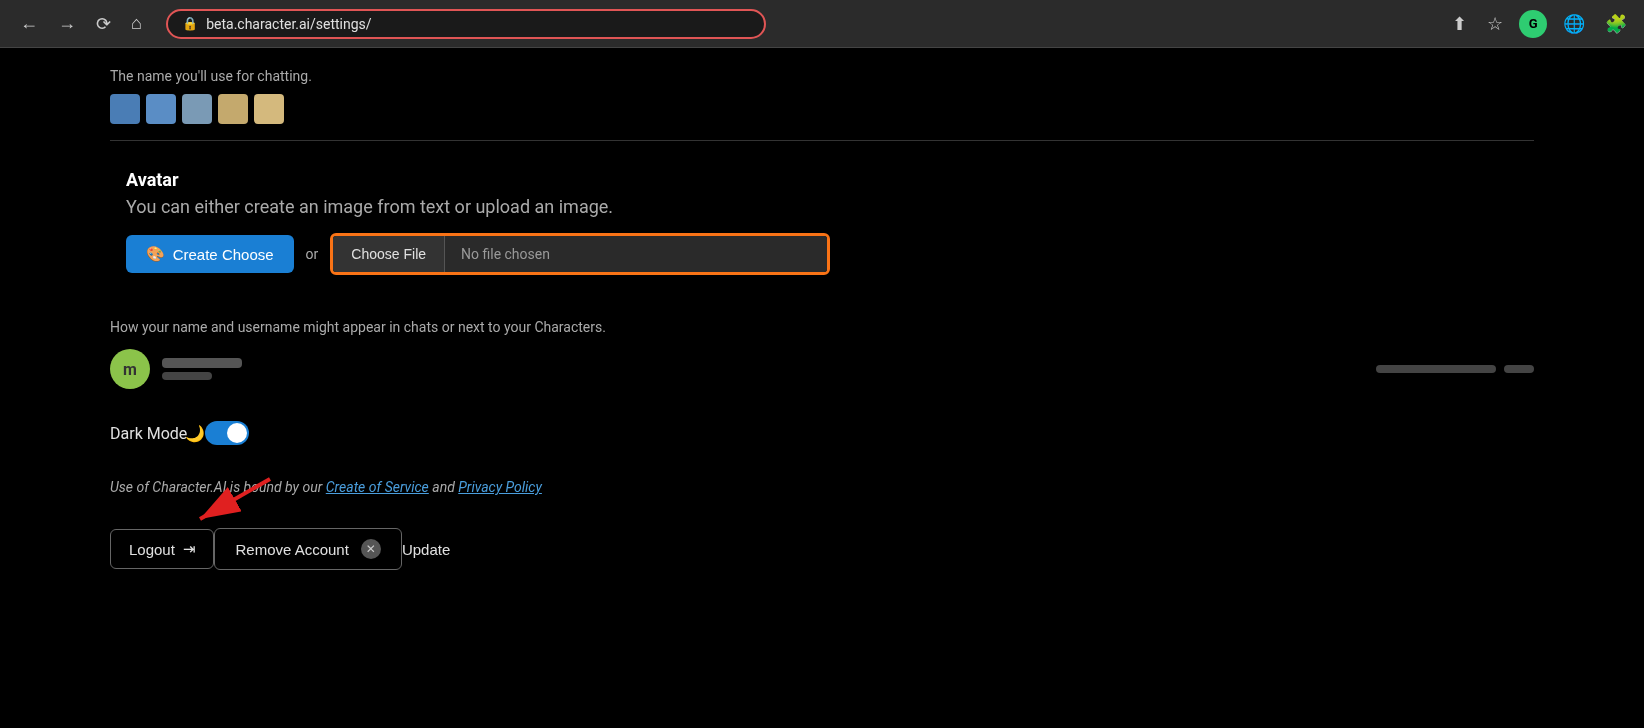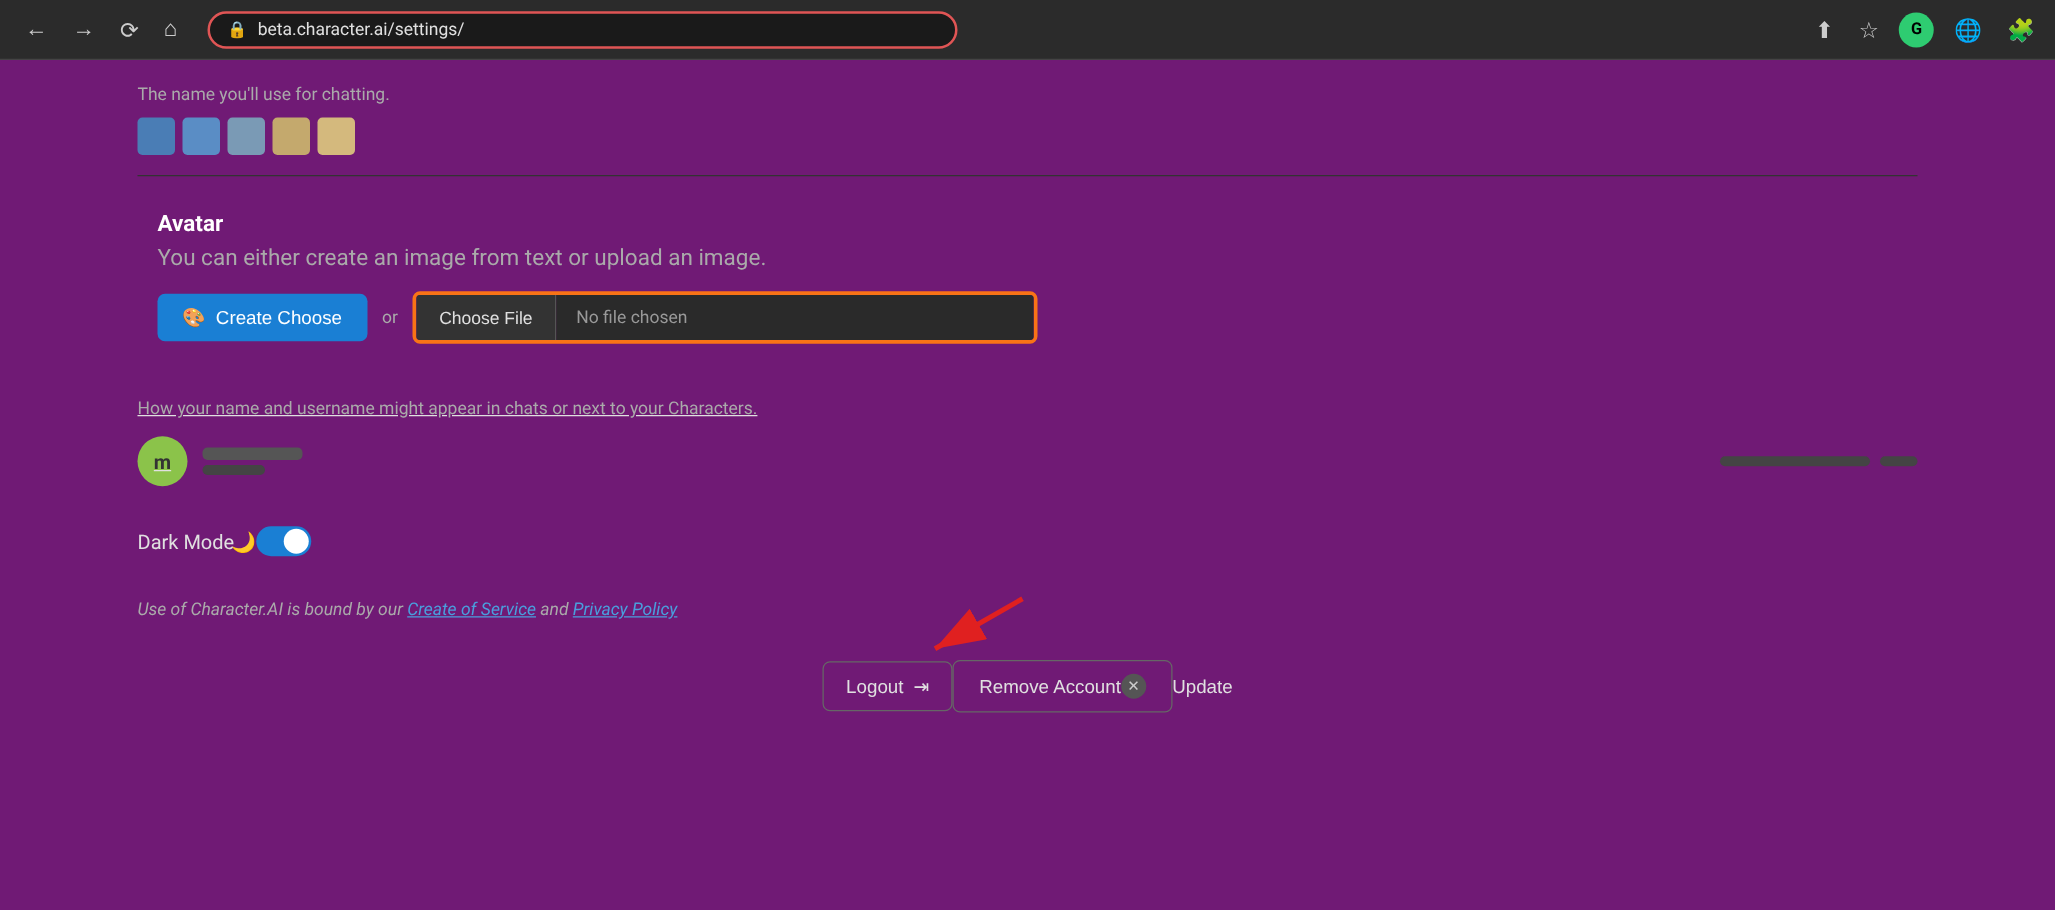--- a/index.html
+++ b/index.html
@@ -80,21 +80,21 @@
       align-items: center;
       justify-content: center;
       font-size: 13px;
       font-weight: bold;
       color: #000;
     }
 
     
     .page-content {
       padding: 20px 110px;
-      background: #701a75;
+      background: #000000;
       min-height: 680px;
     }
 
     
     .name-section {
       margin-bottom: 28px;
       padding-bottom: 16px;
       border-bottom: 1px solid #333;
     }
     .section-subtitle {
@@ -171,21 +171,20 @@
       color: #999;
       font-size: 14px;
       background: #2a2a2a;
       flex: 1;
     }
 
     
     .preview-section {
       margin-bottom: 32px;
       padding-top: 8px;
-      text-decoration: underline;
     }
     .preview-desc {
       color: #aaa;
       font-size: 14px;
       margin-bottom: 14px;
     }
     .preview-area {
       display: flex;
       align-items: center;
       gap: 12px;
@@ -276,21 +275,21 @@
     .terms-link {
       color: #4a9edd;
       text-decoration: underline;
       cursor: pointer;
     }
 
     
     .bottom-actions {
       display: flex;
       align-items: center;
-      justify-content: center;
+      justify-content: flex-start;
       margin-top: 8px;
       position: relative;
     }
     .logout-btn {
       background: transparent;
       border: 1px solid #666;
       border-radius: 6px;
       color: #e0e0e0;
       padding: 10px 18px;
       font-size: 15px;
@@ -302,21 +301,21 @@
     .remove-account-btn {
       background: transparent;
       border: 1px solid #666;
       border-radius: 6px;
       color: #e0e0e0;
       padding: 10px 20px;
       font-size: 15px;
       cursor: pointer;
       display: flex;
       align-items: center;
-      gap: 0;
+      gap: 12px;
     }
     .remove-x {
       width: 20px;
       height: 20px;
       background: #555;
       border-radius: 50%;
       display: flex;
       align-items: center;
       justify-content: center;
       font-size: 12px;

